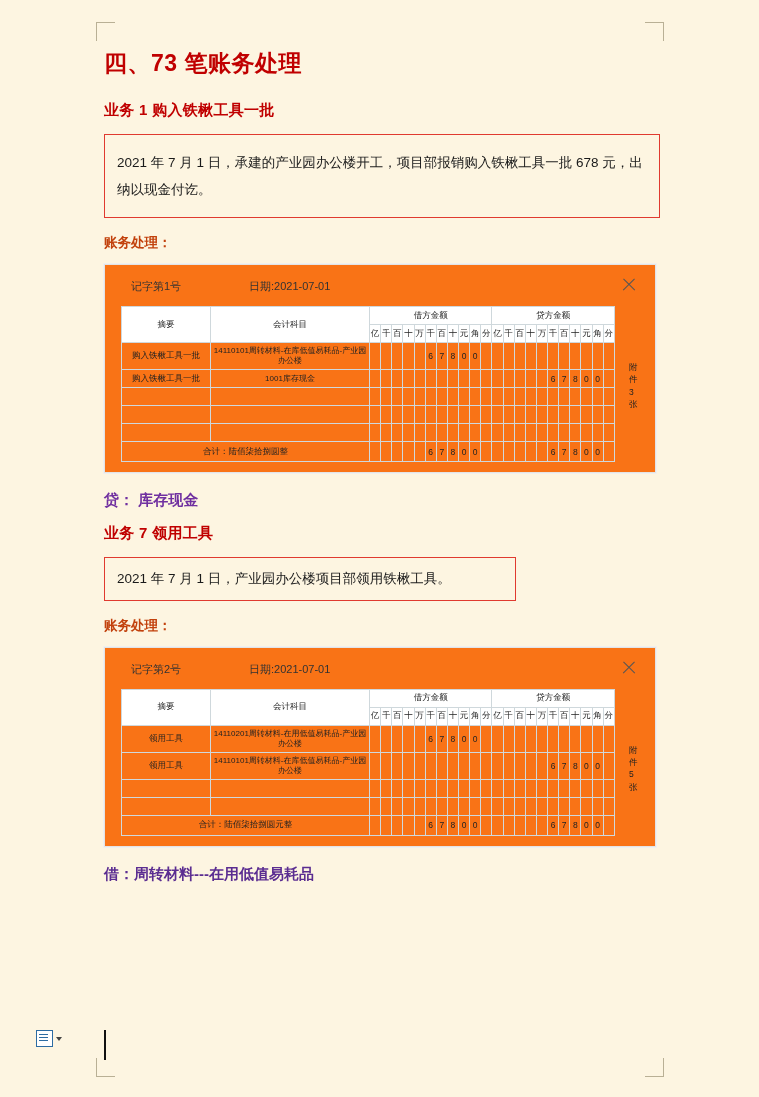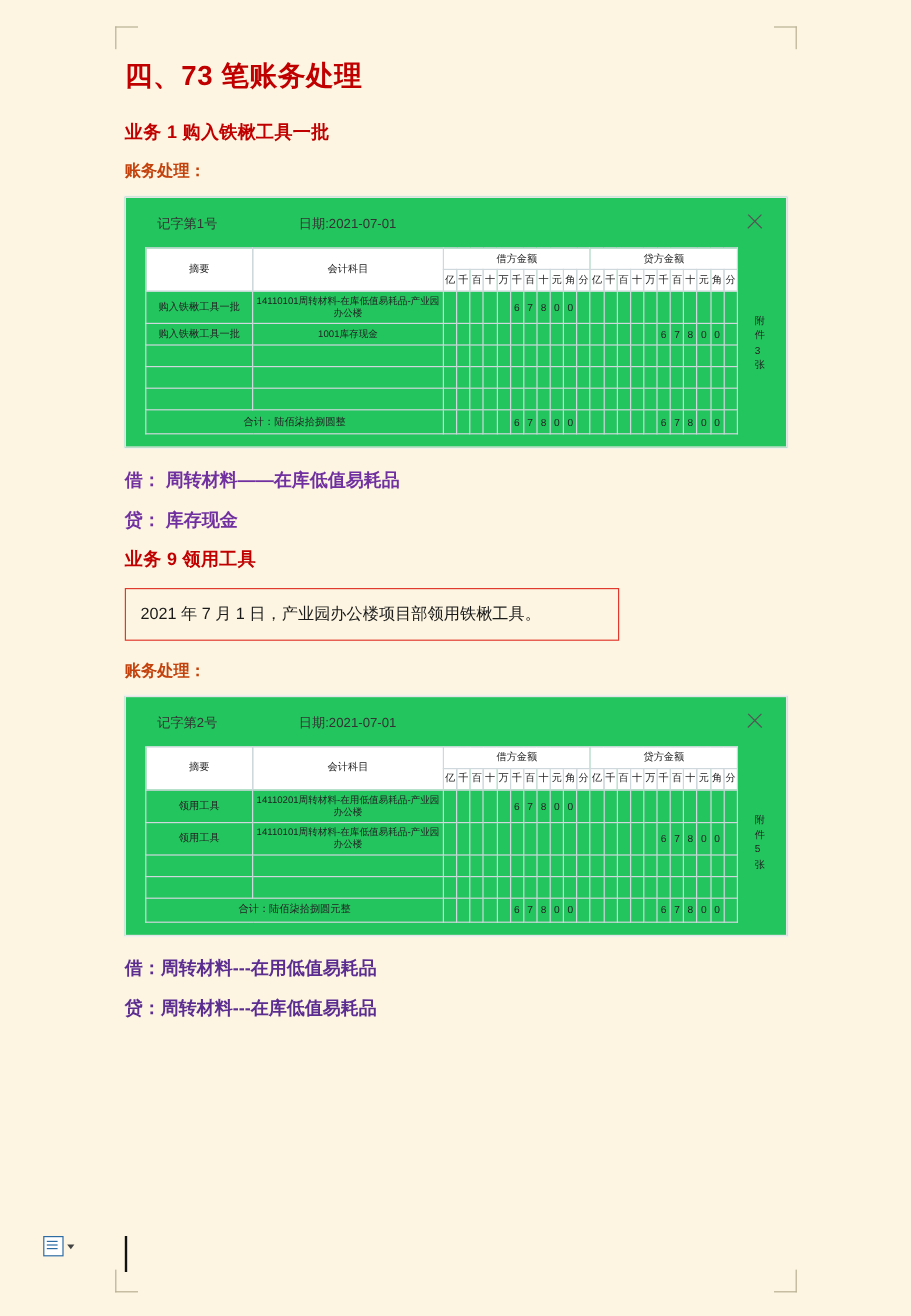--- a/index.html
+++ b/index.html
@@ -77,21 +77,21 @@
   .entry-line {
     font-size: 15px;
     font-weight: bold;
     color: #7030a0;
     margin: 0 0 14px 0;
   }
   .entry-line.teal { color: #5b2d91; }
 
   
   .voucher {
-    background: #22c55e;
+    background: #f97316;
     border: 1px solid #e4e4e4;
     box-shadow: 0 0 0 1px #f0f0f0;
     width: 552px;
     box-sizing: border-box;
     padding: 14px 16px 10px 16px;
     margin-bottom: 18px;
     position: relative;
   }
   .voucher-head {
     display: flex;
@@ -220,20 +220,21 @@
   <div class="crop tr"></div>
   <div class="crop bl"></div>
   <div class="crop br"></div>
 
   <div class="content">
 
     <h1 class="doc-title">四、73 笔账务处理</h1>
 
     <h2 class="biz-title">业务 1 购入铁楸工具一批</h2>
 
+    <div class="redbox">2021 年 7 月 1 日，承建的产业园办公楼开工，项目部报销购入铁楸工具一批 678 元，出纳以现金付讫。</div>
 
     <div class="plain-label">账务处理：</div>
 
     <div class="voucher">
       <div class="voucher-head">
         <span class="vh-no">记字第1号</span>
         <span class="vh-date">日期:2021-07-01</span>
       </div>
       <div class="close-icon"></div>
 
@@ -427,24 +428,23 @@
           <td class="dig">0</td>
           <td class="dig">0</td>
           <td class="dig"></td>
         </tr>
       </tbody>
         </table>
 
       <div class="attach">附件 3 张</div>
     </div>
 
-    <div class="entry-line">借： 周转材料——在库低值易耗品</div>
     <div class="entry-line">贷： 库存现金</div>
 
-    <h2 class="biz-title">业务 9 领用工具</h2>
+    <h2 class="biz-title">业务 7 领用工具</h2>
 
     <div class="redbox single" style="width:412px;">2021 年 7 月 1 日，产业园办公楼项目部领用铁楸工具。</div>
 
     <div class="plain-label">账务处理：</div>
 
     <div class="voucher">
       <div class="voucher-head">
         <span class="vh-no">记字第2号</span>
         <span class="vh-date">日期:2021-07-01</span>
       </div>
@@ -615,21 +615,20 @@
           <td class="dig">0</td>
           <td class="dig"></td>
         </tr>
       </tbody>
         </table>
 
       <div class="attach">附件 5 张</div>
     </div>
 
     <div class="entry-line teal">借：周转材料---在用低值易耗品</div>
-    <div class="entry-line teal">贷：周转材料---在库低值易耗品</div>
 
   </div>
 
   <div class="status-icon">
     <span class="doc-glyph"></span>
     <span class="caret"></span>
   </div>
   <div class="text-cursor"></div>
 
 </div>

